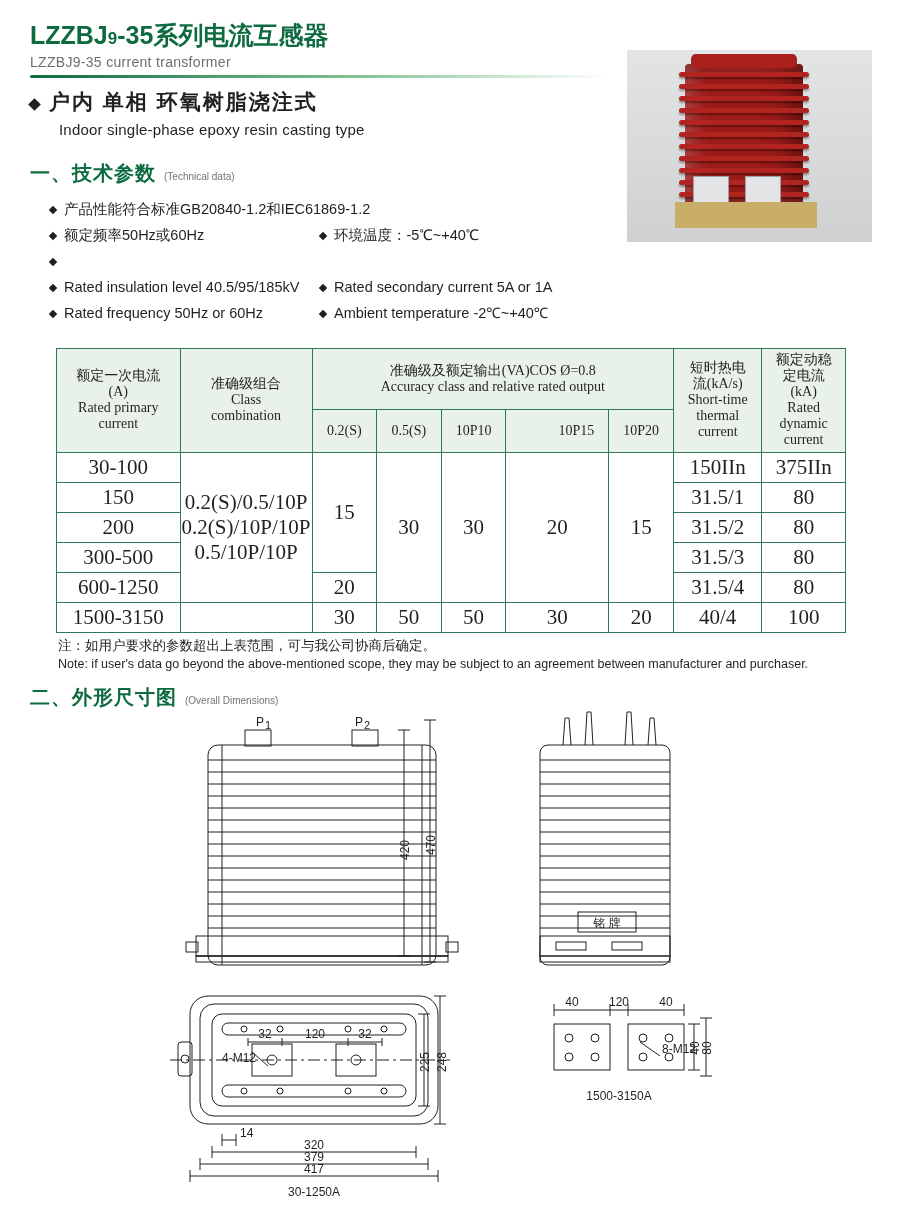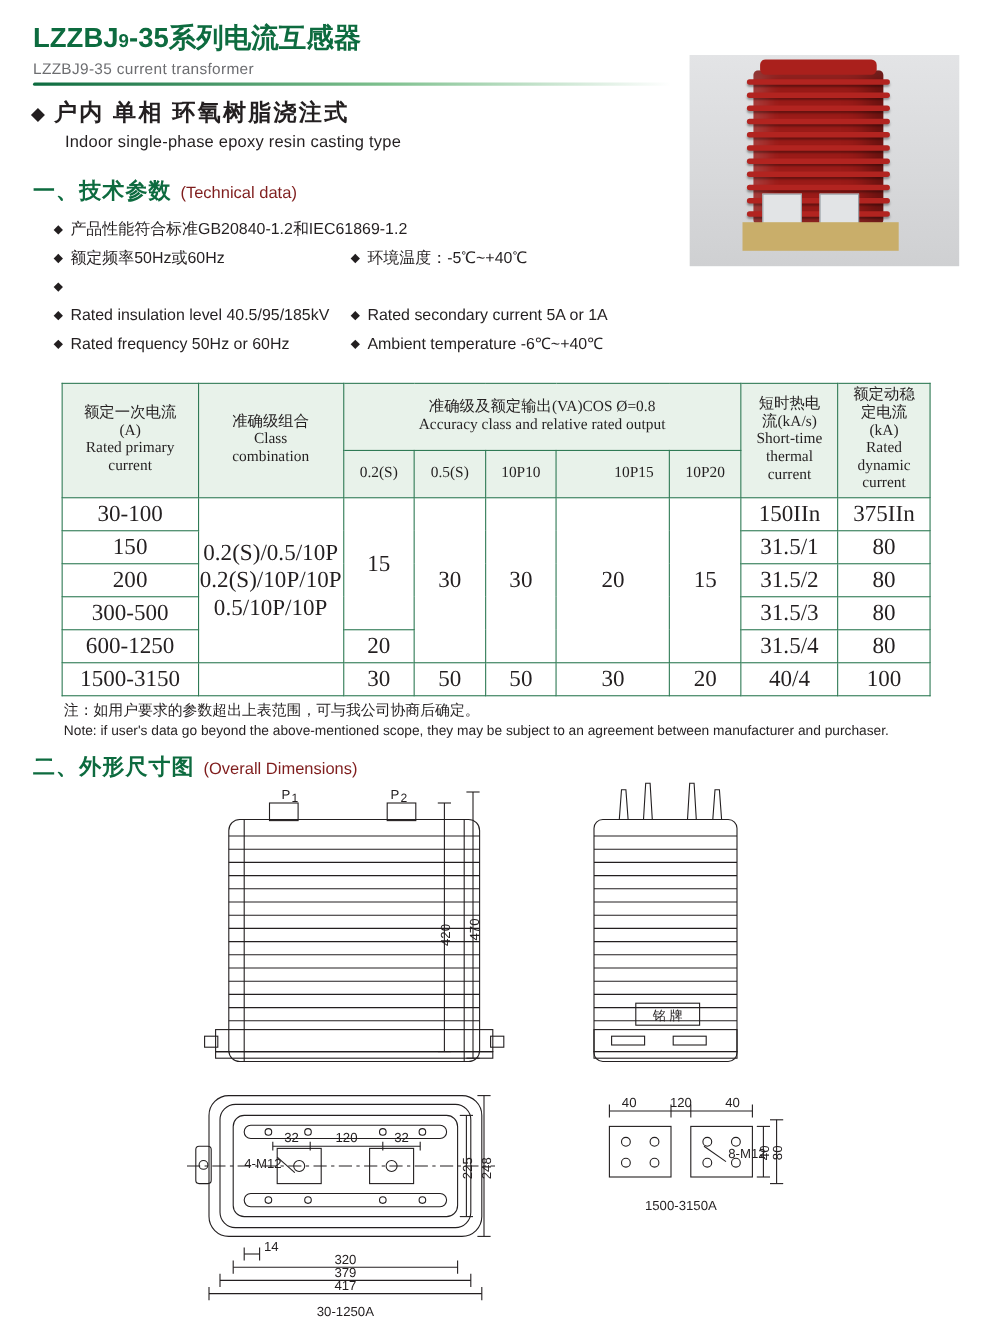--- a/index.html
+++ b/index.html
@@ -35,21 +35,21 @@
   
   .dia-head{position:absolute;left:30px;top:88px;}
   .dia{display:inline-block;width:9px;height:9px;background:#231f20;transform:rotate(45deg);vertical-align:middle;margin-right:10px;}
   .dia-sm{display:inline-block;width:6px;height:6px;background:#231f20;transform:rotate(45deg);vertical-align:middle;margin-right:8px;}
   .h-cn{font-size:21px;font-weight:bold;letter-spacing:2px;}
   .h-en{font-size:15px;margin-top:5px;margin-left:29px;letter-spacing:.2px;}
 
   
   .sec{position:absolute;}
   .sec .cn{font-size:20px;font-weight:bold;color:#0d6b3f;letter-spacing:1px;}
-  .sec .en{font-size:15px;color:#7f1d1d;font-weight:normal;margin-left:8px;}
+  .sec .en{font-size:10px;color:#737373;font-weight:normal;margin-left:8px;}
 
   
   .specs{position:absolute;left:50px;top:196px;width:810px;font-size:14.5px;line-height:26px;}
   .specs .row{position:relative;height:26px;}
   .specs .c2{position:absolute;left:270px;}
 
   
   table.spec{position:absolute;left:56px;top:348px;width:790px;border-collapse:collapse;
      font-family:"Liberation Serif",serif;}
   table.spec td,table.spec th{border:1px solid #2f7a55;text-align:center;vertical-align:middle;color:#231f20;font-weight:normal;}
@@ -103,21 +103,21 @@
 
   <div class="sec" style="left:30px;top:160px;">
     <span class="cn">一、技术参数</span><span class="en">(Technical data)</span>
   </div>
 
   <div class="specs">
     <div class="row"><span class="dia-sm"></span><span>产品性能符合标准GB20840-1.2和IEC61869-1.2</span></div>
     <div class="row"><span class="dia-sm"></span><span>额定频率50Hz或60Hz</span><span class="c2"><span class="dia-sm"></span><span>环境温度：-5℃~+40℃</span></span></div>
     <div class="row"><span class="dia-sm"></span></div>
     <div class="row"><span class="dia-sm"></span><span>Rated  insulation  level 40.5/95/185kV</span><span class="c2"><span class="dia-sm"></span><span>Rated  secondary current 5A or 1A</span></span></div>
-    <div class="row"><span class="dia-sm"></span><span>Rated  frequency 50Hz or 60Hz</span><span class="c2"><span class="dia-sm"></span><span>Ambient temperature  -6℃~+40℃</span></span></div>
+    <div class="row"><span class="dia-sm"></span><span>Rated  frequency 50Hz or 60Hz</span><span class="c2"><span class="dia-sm"></span><span>Ambient temperature  -2℃~+40℃</span></span></div>
   </div>
 
   <table class="spec">
     <tbody>
         <tr>
       <td class="hdr" rowspan="2" style="width:140px;">
         <div>额定一次电流</div>
         <div>(A)</div>
         <div>Rated  primary</div>
         <div>current</div>

